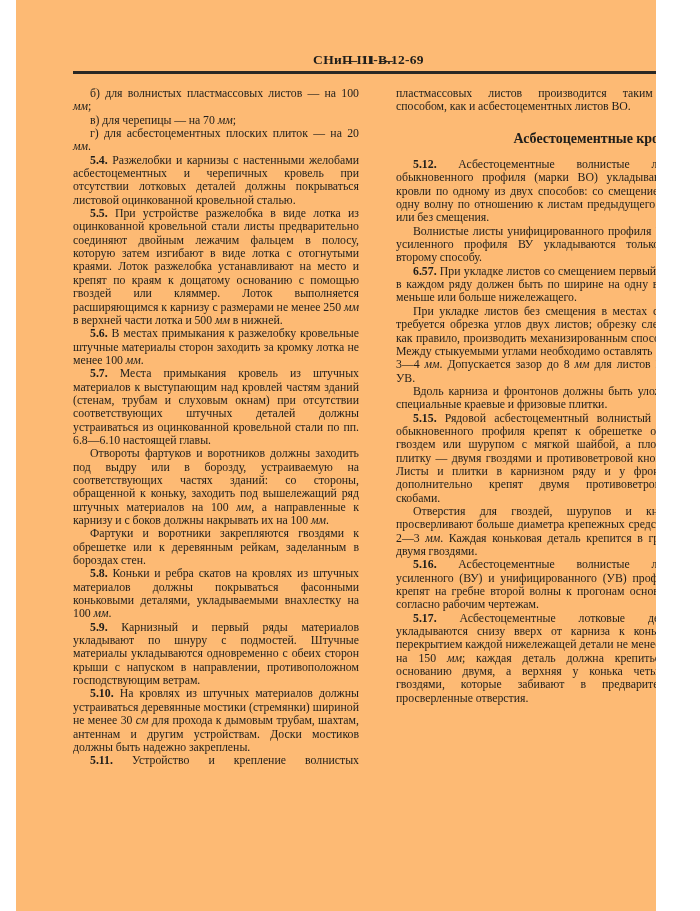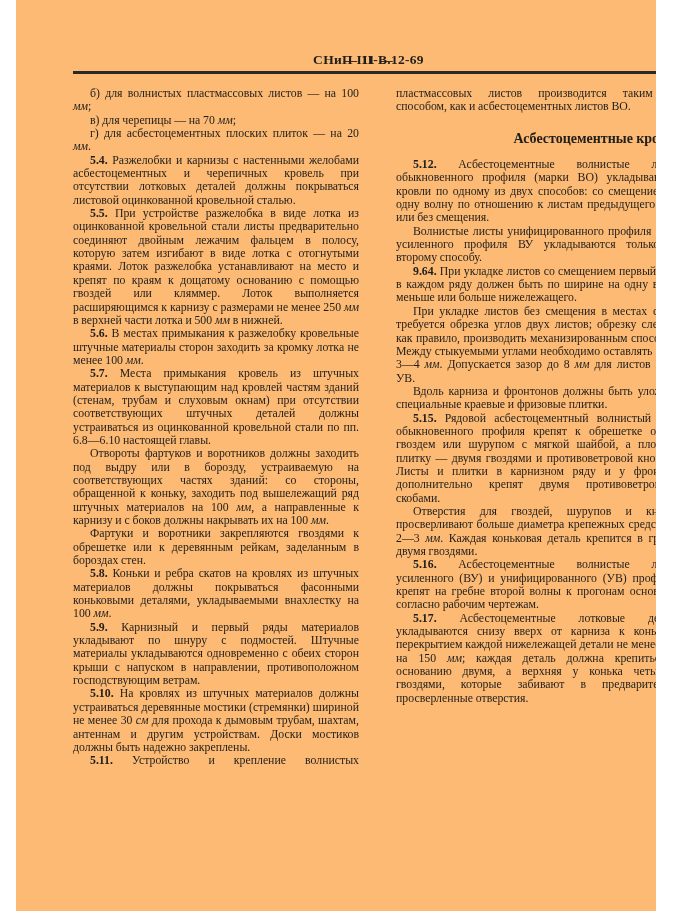--- a/index.html
+++ b/index.html
@@ -70,21 +70,21 @@
         <p class="blk para"><b>5.8.</b><span> Коньки и ребра скатов на кровлях из штучных материалов должны покрываться фасонными коньковыми деталями, укладываемыми внахлестку на 100 </span><i>мм</i><span>.</span></p>
         <p class="blk para"><b>5.9.</b><span> Карнизный и первый ряды материалов укладывают по шнуру с подмостей. Штучные материалы укладываются одновременно с обеих сторон крыши с напуском в направлении, противоположном господствующим ветрам.</span></p>
         <p class="blk para"><b>5.10.</b><span> На кровлях из штучных материалов должны устраиваться деревянные мостики (стремянки) шириной не менее 30 </span><i>см</i><span> для прохода к дымовым трубам, шахтам, антеннам и другим устройствам. Доски мостиков должны быть надежно закреплены.</span></p>
         <p class="blk para fill"><b>5.11.</b><span> Устройство и крепление волнистых</span></p>
       </div>
     <div class="col">
         <p class="blk cont"><span>пластмассовых листов производится таким же способом, как и асбестоцементных листов ВО.</span></p>
         <p class="blk heading"><b>Асбестоцементные кровли</b></p>
         <p class="blk para"><b>5.12.</b><span> Асбестоцементные волнистые листы обыкновенного профиля (марки ВО) укладывают в кровли по одному из двух способов: со смещением на одну волну по отношению к листам предыдущего ряда или без смещения.</span></p>
         <p class="blk para"><span>Волнистые листы унифицированного профиля УВ и усиленного профиля ВУ укладываются только по второму способу.</span></p>
-        <p class="blk para"><b>9.64.</b><span> При укладке листов со смещением первый лист в каждом ряду должен быть по ширине на одну волну меньше или больше нижележащего.</span></p>
+        <p class="blk para"><b>6.57.</b><span> При укладке листов со смещением первый лист в каждом ряду должен быть по ширине на одну волну меньше или больше нижележащего.</span></p>
         <p class="blk para"><span>При укладке листов без смещения в местах стыка требуется обрезка углов двух листов; обрезку следует, как правило, производить механизированным способом. Между стыкуемыми углами необходимо оставлять зазор 3—4 </span><i>мм</i><span>. Допускается зазор до 8 </span><i>мм</i><span> для листов ВУ и УВ.</span></p>
         <p class="blk para"><span>Вдоль карниза и фронтонов должны быть уложены специальные краевые и фризовые плитки.</span></p>
         <p class="blk para"><b>5.15.</b><span> Рядовой асбестоцементный волнистый лист обыкновенного профиля крепят к обрешетке одним гвоздем или шурупом с мягкой шайбой, а плоскую плитку — двумя гвоздями и противоветровой кнопкой. Листы и плитки в карнизном ряду и у фронтона дополнительно крепят двумя противоветровыми скобами.</span></p>
         <p class="blk para"><span>Отверстия для гвоздей, шурупов и кнопок просверливают больше диаметра крепежных средств на 2—3 </span><i>мм</i><span>. Каждая коньковая деталь крепится в гребне двумя гвоздями.</span></p>
         <p class="blk para"><b>5.16.</b><span> Асбестоцементные волнистые листы усиленного (ВУ) и унифицированного (УВ) профилей крепят на гребне второй волны к прогонам основания согласно рабочим чертежам.</span></p>
         <p class="blk para"><b>5.17.</b><span> Асбестоцементные лотковые детали укладываются снизу вверх от карниза к коньку с перекрытием каждой нижележащей детали не менее чем на 150 </span><i>мм</i><span>; каждая деталь должна крепиться к основанию двумя, а верхняя у конька четырьмя гвоздями, которые забивают в предварительно просверленные отверстия.</span></p>
       </div>
   </div>
 </div>
 

